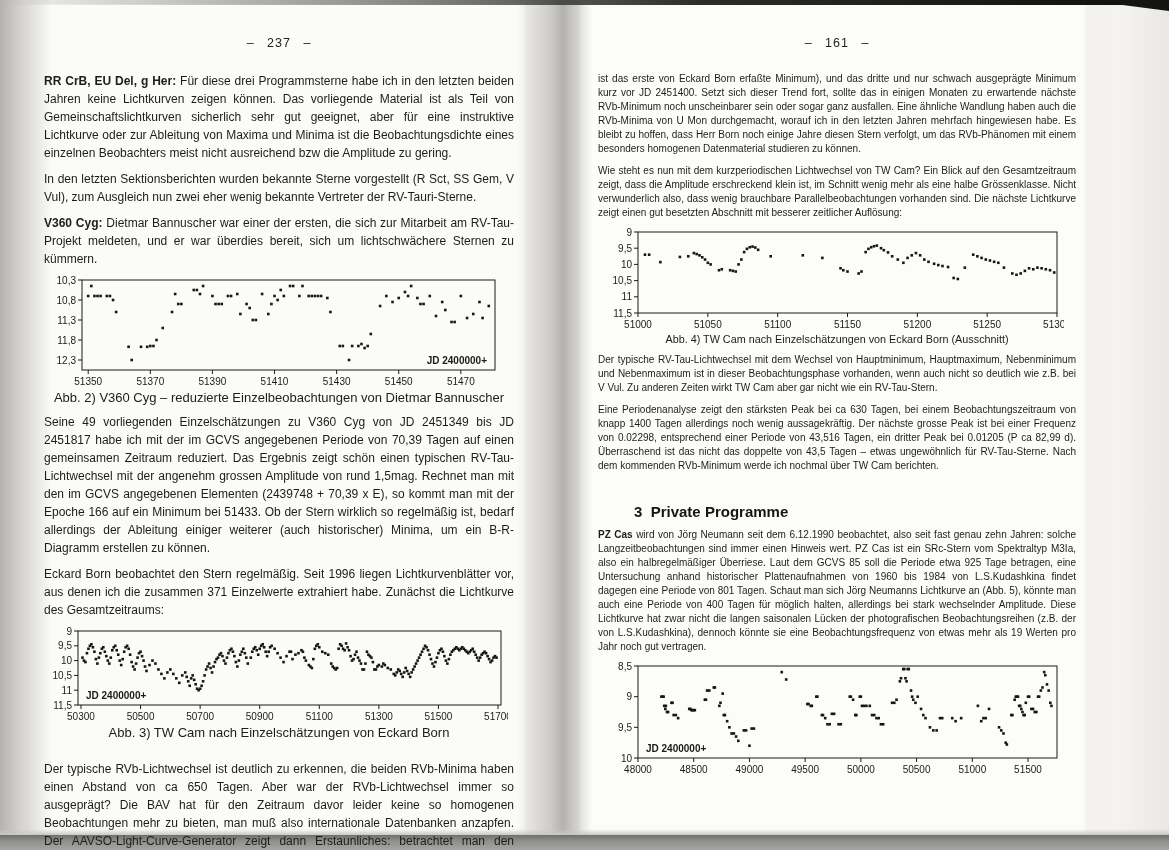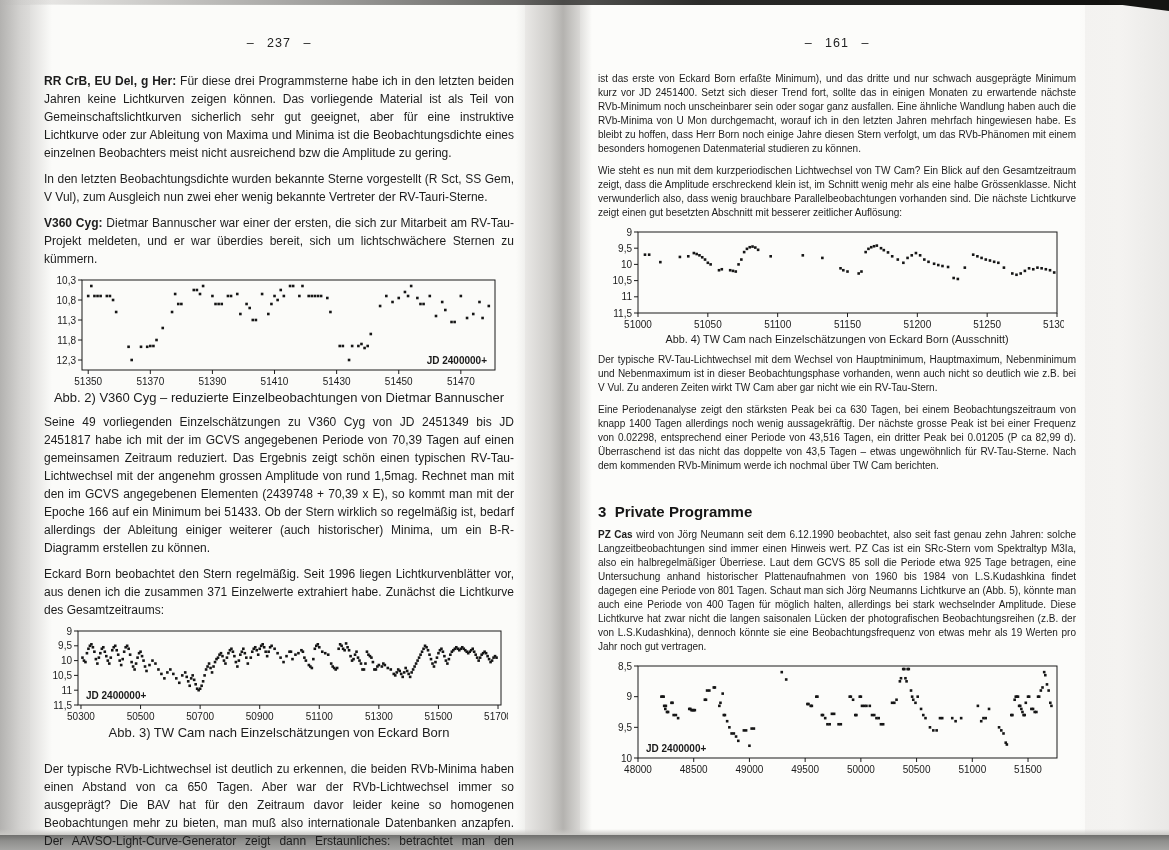--- a/index.html
+++ b/index.html
@@ -56,21 +56,21 @@
 <div class="edge edge-bottom"></div>
 <div class="edge edge-top"></div>
 <div class="edge corner-tr"></div>
 
 <div class="col col-left">
   <div class="pageno">– 237 –</div>
 
   <p class="body"><b class="lead">RR CrB, EU Del, g Her:</b> <span>Für diese drei Programmsterne habe ich in den letzten beiden Jahren keine Lichtkurven zeigen können. Das vorliegende Material ist als Teil von Gemeinschaftslichtkurven sicherlich sehr gut geeignet, aber für eine instruktive Lichtkurve oder zur Ableitung von Maxima und Minima ist die Beobachtungsdichte eines einzelnen Beobachters meist nicht ausreichend bzw die Amplitude zu gering.</span></p>
 
 
-  <p class="body">In den letzten Beobachtungsdichte wurden bekannte Sterne vorgestellt (R Sct, SS Gem, V Vul), zum Ausgleich nun zwei eher wenig bekannte Vertreter der RV-Tauri-Sterne.</p>
+  <p class="body">In den letzten Sektionsberichten wurden bekannte Sterne vorgestellt (R Sct, SS Gem, V Vul), zum Ausgleich nun zwei eher wenig bekannte Vertreter der RV-Tauri-Sterne.</p>
 
   <p class="body"><b class="lead">V360 Cyg:</b> <span>Dietmar Bannuscher war einer der ersten, die sich zur Mitarbeit am RV-Tau-Projekt meldeten, und er war überdies bereit, sich um lichtschwächere Sternen zu kümmern.</span></p>
 
   <div class="chart" style="width:452px;height:112px;margin:4px 0 0 6px;">
       <svg width="452" height="112">
         <rect x="32" y="4" width="413" height="90" fill="none" stroke="#1b1b1b" stroke-width="1"></rect>
         <line x1="28" y1="4" x2="32" y2="4" stroke="#1b1b1b" stroke-width="1"></line>
         <text x="26" y="7.5" text-anchor="end" font-size="10" fill="#1b1b1b" font-family="&quot;Liberation Sans&quot;,&quot;DejaVu Sans&quot;,sans-serif">10,3</text>
         <line x1="28" y1="24" x2="32" y2="24" stroke="#1b1b1b" stroke-width="1"></line>
         <text x="26" y="27.5" text-anchor="end" font-size="10" fill="#1b1b1b" font-family="&quot;Liberation Sans&quot;,&quot;DejaVu Sans&quot;,sans-serif">10,8</text>
@@ -589,21 +589,21 @@
         <rect x="442.71666666666664" y="40.931999999999995" width="2.6" height="2.6" fill="#161616"></rect>
         <rect x="446.90666666666664" y="43.2" width="2.6" height="2.6" fill="#161616"></rect>
       </svg>
     </div>
   <div class="caption">Abb. 4) TW Cam nach Einzelschätzungen von Eckard Born (Ausschnitt)</div>
 
   <p class="body">Der typische RV-Tau-Lichtwechsel mit dem Wechsel von Hauptminimum, Hauptmaximum, Nebenminimum und Nebenmaximum ist in dieser Beobachtungsphase vorhanden, wenn auch nicht so deutlich wie z.B. bei V Vul. Zu anderen Zeiten wirkt TW Cam aber gar nicht wie ein RV-Tau-Stern.</p>
 
   <p class="body">Eine Periodenanalyse zeigt den stärksten Peak bei ca 630 Tagen, bei einem Beobachtungszeitraum von knapp 1400 Tagen allerdings noch wenig aussagekräftig. Der nächste grosse Peak ist bei einer Frequenz von 0.02298, entsprechend einer Periode von 43,516 Tagen, ein dritter Peak bei 0.01205 (P ca 82,99 d). Überraschend ist das nicht das doppelte von 43,5 Tagen – etwas ungewöhnlich für RV-Tau-Sterne. Nach dem kommenden RVb-Minimum werde ich nochmal über TW Cam berichten.</p>
 
-  <h2 class="sect" style="margin-top:30px;">3  Private Programme</h2>
+  <h2 class="sect" style="margin-top:30px;margin-left:36px;">3  Private Programme</h2>
 
   <p class="body"><b class="lead">PZ Cas</b><span> wird von Jörg Neumann seit dem 6.12.1990 beobachtet, also seit fast genau zehn Jahren: solche Langzeitbeobachtungen sind immer einen Hinweis wert. PZ Cas ist ein SRc-Stern vom Spektraltyp M3Ia, also ein halbregelmäßiger Überriese. Laut dem GCVS 85 soll die Periode etwa 925 Tage betragen, eine Untersuchung anhand historischer Plattenaufnahmen von 1960 bis 1984 von L.S.Kudashkina findet dagegen eine Periode von 801 Tagen. Schaut man sich Jörg Neumanns Lichtkurve an (Abb. 5), könnte man auch eine Periode von 400 Tagen für möglich halten, allerdings bei stark wechselnder Amplitude. Diese Lichtkurve hat zwar nicht die langen saisonalen Lücken der photografischen Beobachtungsreihen (z.B. der von L.S.Kudashkina), dennoch könnte sie eine Beobachtungsfrequenz von etwas mehr als 19 Werten pro Jahr noch gut vertragen.</span></p>
 
   <div class="chart" style="width:458px;height:114px;margin:4px 0 0 8px;text-align:right;">
       <svg width="458" height="114">
         <rect x="32" y="4" width="419" height="92" fill="none" stroke="#1b1b1b" stroke-width="1"></rect>
         <line x1="28" y1="4" x2="32" y2="4" stroke="#1b1b1b" stroke-width="1"></line>
         <text x="26" y="7.5" text-anchor="end" font-size="10" fill="#1b1b1b" font-family="&quot;Liberation Sans&quot;,&quot;DejaVu Sans&quot;,sans-serif">8,5</text>
         <line x1="28" y1="34.666666666666664" x2="32" y2="34.666666666666664" stroke="#1b1b1b" stroke-width="1"></line>
         <text x="26" y="38.166666666666664" text-anchor="end" font-size="10" fill="#1b1b1b" font-family="&quot;Liberation Sans&quot;,&quot;DejaVu Sans&quot;,sans-serif">9</text>

